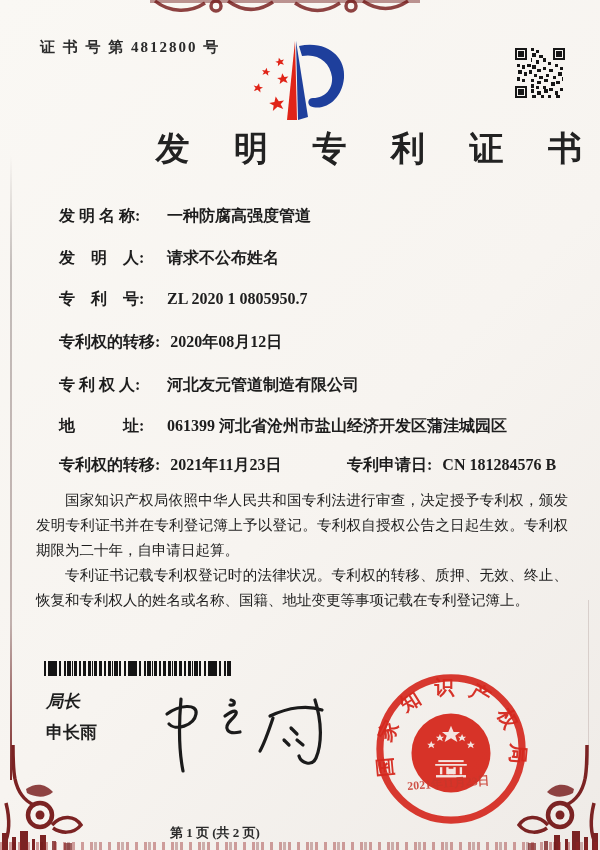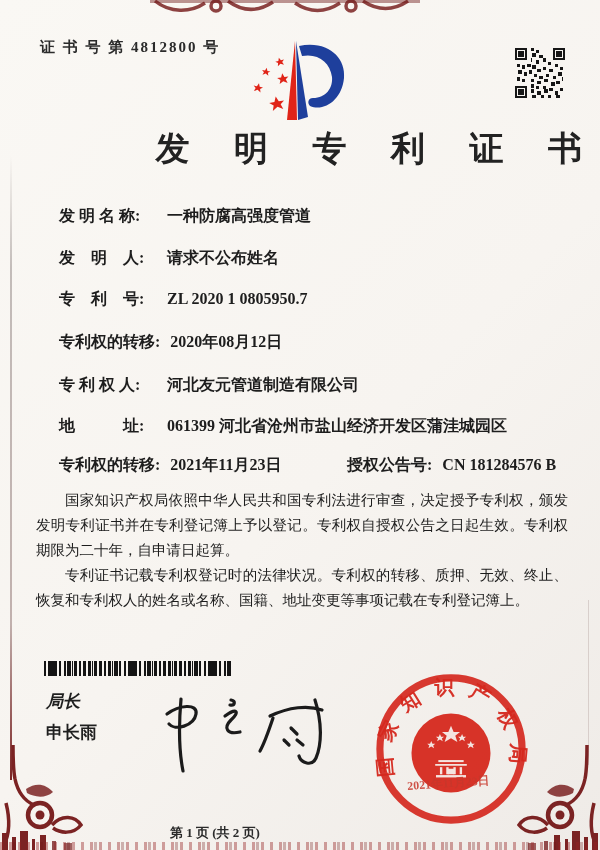--- a/index.html
+++ b/index.html
@@ -98,21 +98,21 @@
   </div>
   <div class="abs field-row" style="top:375px">
     <span class="f-label">专 利 权 人:</span><span class="f-value">河北友元管道制造有限公司</span>
   </div>
   <div class="abs field-row" style="top:416px">
     <span class="f-label">地　　　址:</span><span class="f-value">061399 河北省沧州市盐山经济开发区蒲洼城园区</span>
   </div>
   <div class="abs field-row" style="top:455px">
     <span class="f-label">专利权的转移:</span><span class="f-value">2021年11月23日</span>
     <span class="grant2">
-      <span class="f-label">授权公告号:</span><span class="f-value">CN 181284576 B</span>
+      <span class="f-label">专利申请日:</span><span class="f-value">CN 181284576 B</span>
     </span>
   </div>
 
   <div class="abs body-text">
     <p>国家知识产权局依照中华人民共和国专利法进行审查，决定授予专利权，颁发发明专利证书并在专利登记簿上予以登记。专利权自授权公告之日起生效。专利权期限为二十年，自申请日起算。</p>
     <p>专利证书记载专利权登记时的法律状况。专利权的转移、质押、无效、终止、恢复和专利权人的姓名或名称、国籍、地址变更等事项记载在专利登记簿上。</p>
   </div>
 
   <div class="abs barcode"></div>
 

